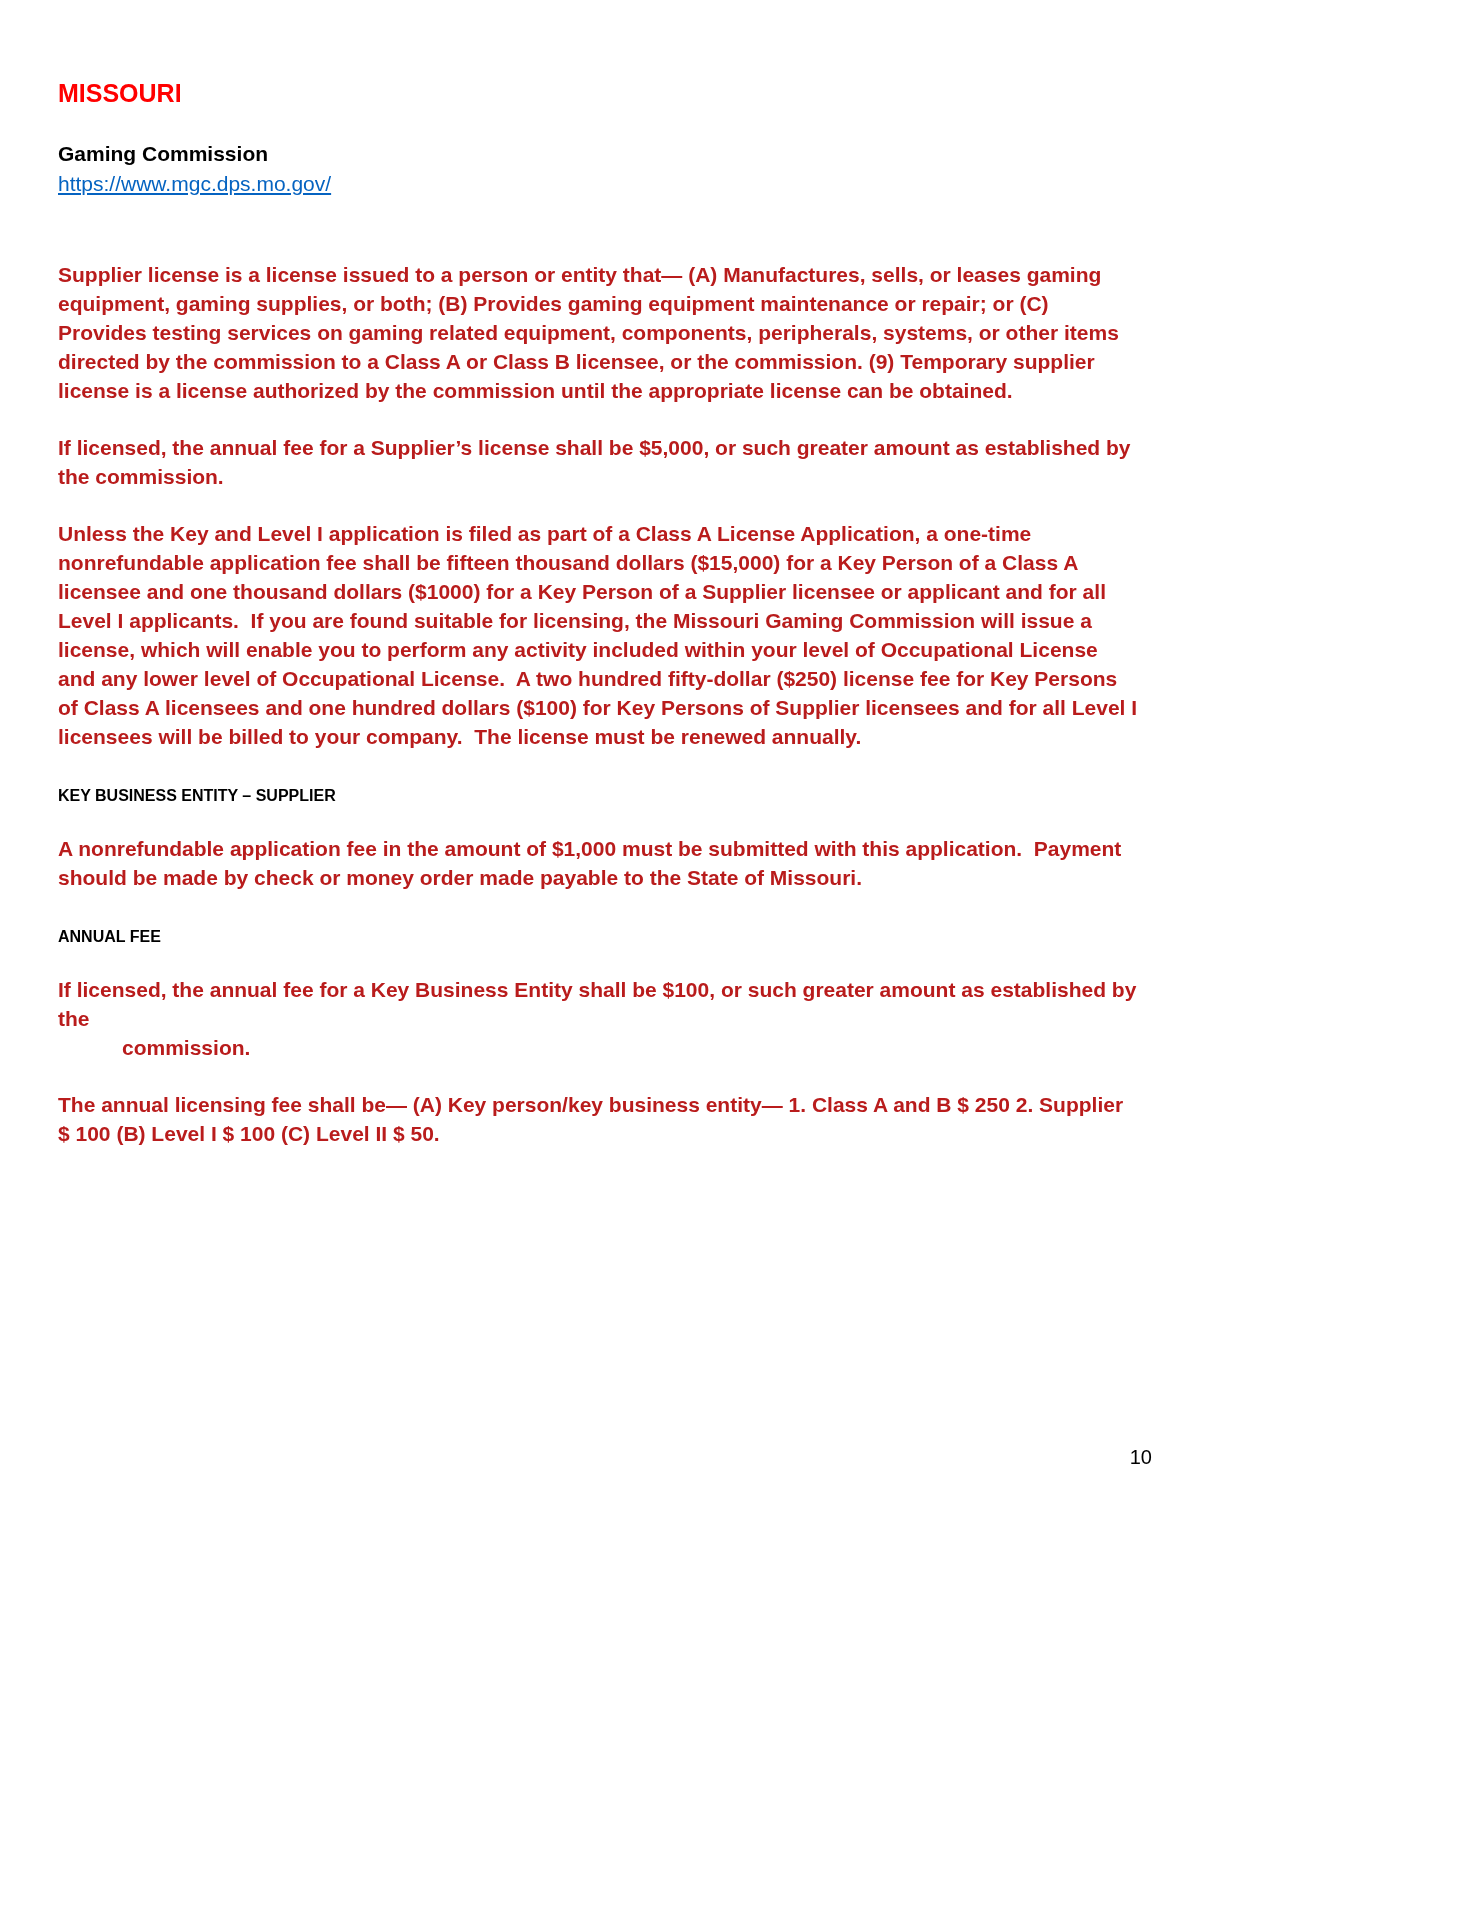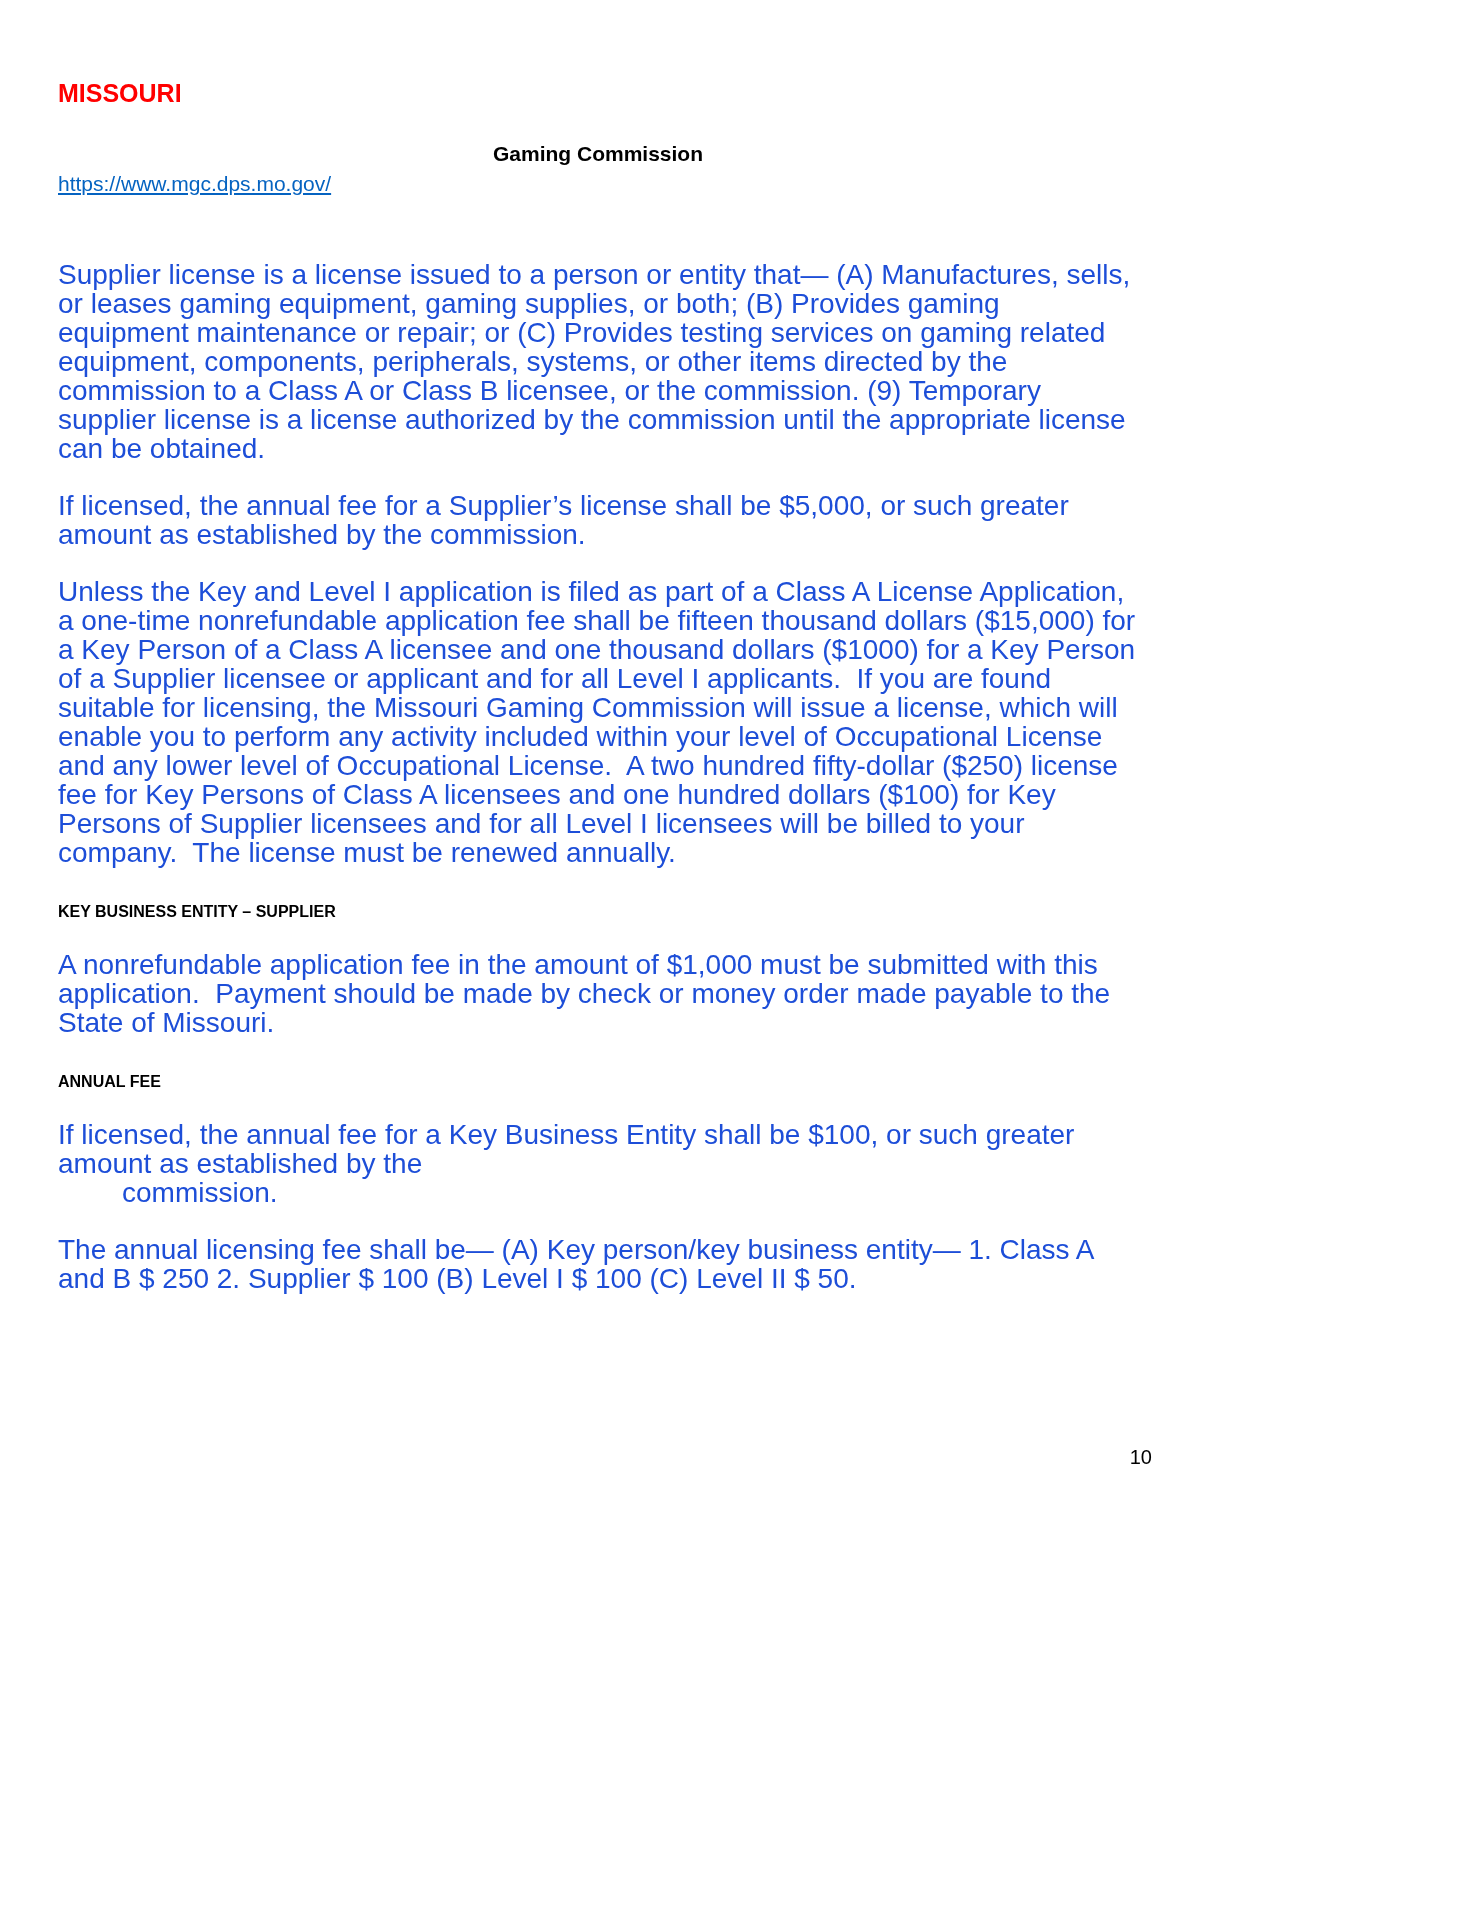--- a/index.html
+++ b/index.html
@@ -26,35 +26,35 @@
     font-weight: bold;
     color: #FF0000;
     line-height: 30px;
   }
   .agency-heading {
     font-size: 21px;
     font-weight: bold;
     line-height: 28px;
     margin-top: 32px;
     color: #000000;
-    text-align: center;
   }
   .url-line { line-height: 28px; margin-top: 2px; }
   .agency-url {
     font-size: 21px;
     color: #0563C1;
     text-decoration: underline;
     cursor: pointer;
   }
   p.body-para {
-    font-size: 28px;
+    font-size: 21px;
     line-height: 29px;
     white-space: pre-wrap;
     margin-top: 28px;
-    color: #1d4ed8;
+    color: #b91c1c;
+    font-weight: bold;
   }
   p.first-para { margin-top: 60px; }
   .sub-heading {
     font-size: 16px;
     font-weight: bold;
     line-height: 21px;
     margin-top: 34px;
     color: #000000;
   }
   .indent-line {

